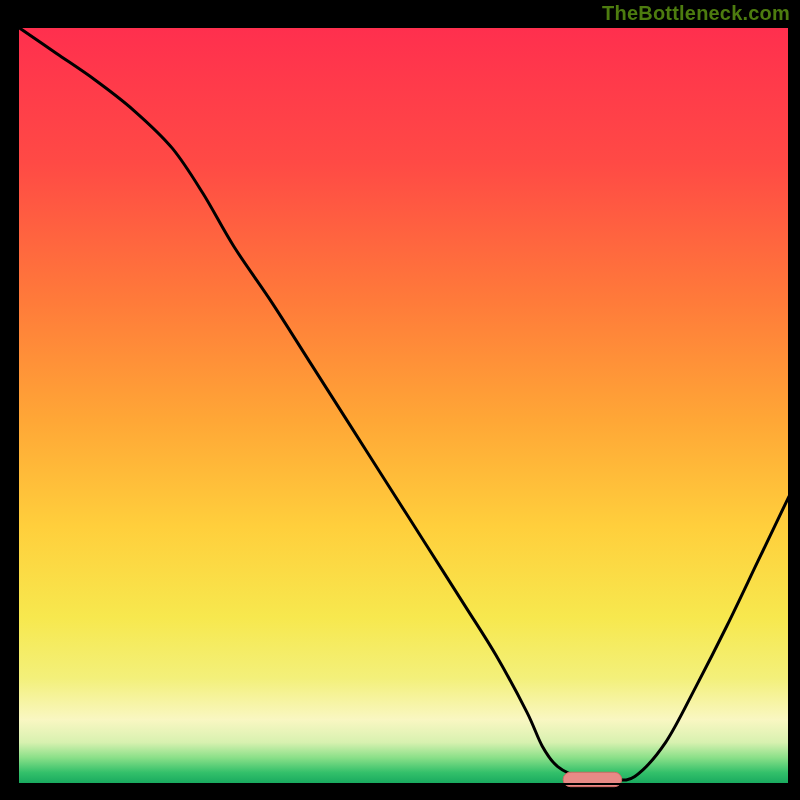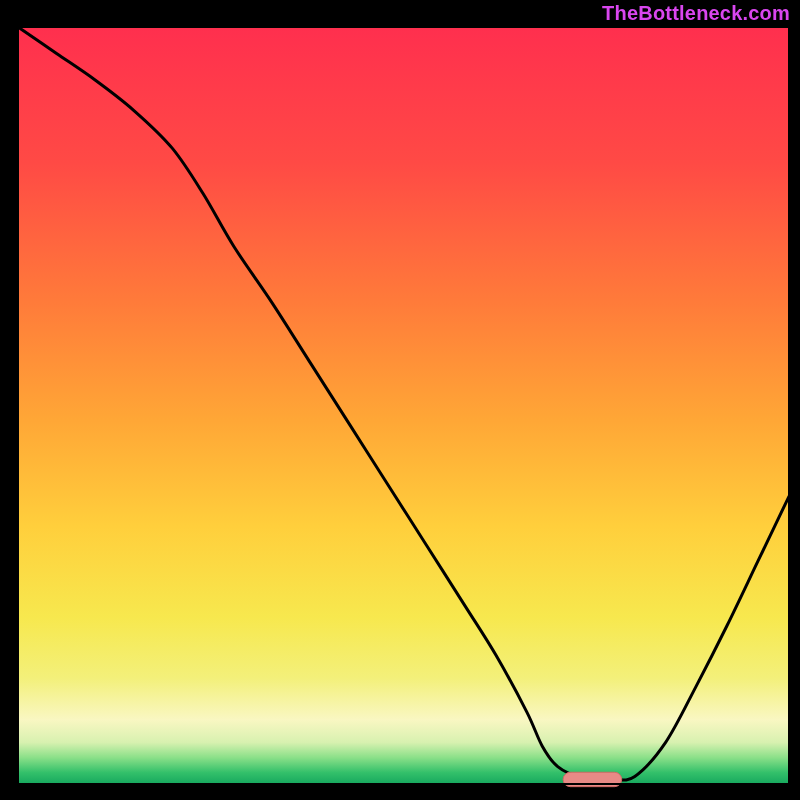--- a/index.html
+++ b/index.html
@@ -22,21 +22,21 @@
     height: 800px;
     display: block;
   }
   .watermark {
     position: absolute;
     top: 2px;
     right: 10px;
     font-family: Arial, Helvetica, sans-serif;
     font-size: 20px;
     font-weight: 600;
-    color: #d946ef;
+    color: #4d7c0f;
     letter-spacing: 0.2px;
     user-select: none;
     pointer-events: none;
   }
 </style>
 </head>
 <body>
 
 <div class="stage">
 

